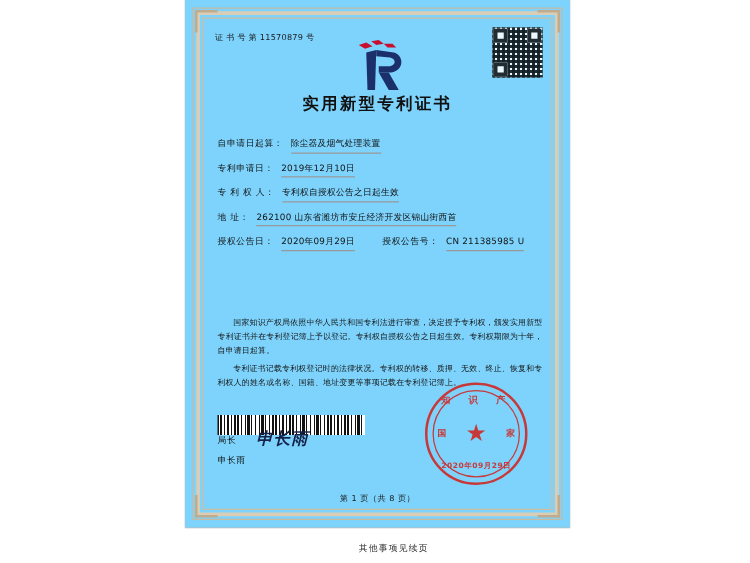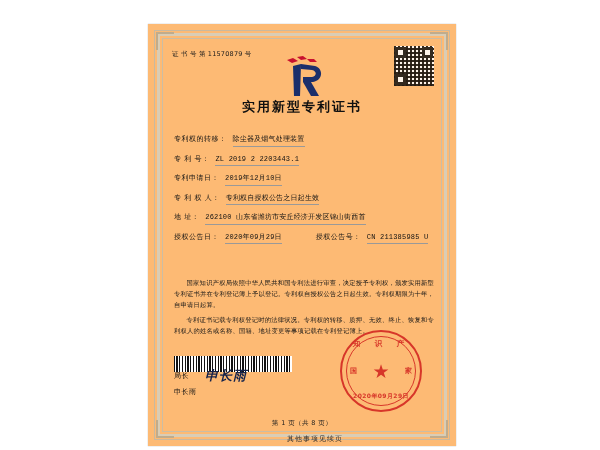--- a/index.html
+++ b/index.html
@@ -14,24 +14,24 @@
     position: relative;
     width: 600px;
     height: 450px;
     background: #ffffff;
     overflow: hidden;
   }
   
   .cert {
     position: absolute;
     left: 148px;
-    top: 24px;
+    top: 0;
     width: 308px;
     height: 422px;
-    background: #fdba74;
+    background: #7dd3fc;
     box-shadow: 0 0 1px rgba(0,0,0,0.35);
   }
   
   .border-outer {
     position: absolute;
     left: 6px; top: 6px; right: 6px; bottom: 6px;
     border: 1px solid #c8b9a0;
   }
   .border-inner {
     position: absolute;
@@ -123,24 +123,23 @@
     margin-bottom: 7px;
     white-space: nowrap;
   }
   .flabel {
     letter-spacing: 0.5px;
     flex: none;
   }
   .fvalue {
     margin-left: 6px;
     letter-spacing: 0.2px;
-    font-family: Liberation Mono, monospace;
   }
   .frow.two .fvalue2-label {
-    margin-left: 34px;
+    margin-left: 22px;
   }
 
   .underline {
     border-bottom: 0.5px solid #999;
     padding-bottom: 0.5px;
   }
 
   .para {
     position: absolute;
     left: 26px;
@@ -297,26 +296,22 @@
         <path d="M26 12 L34 10 L33 42 L27 42 Z" fill="#1b2f6b"></path>
         <path d="M34 10 L48 12 C56 14 57 26 46 28 L36 28 L36 23 L45 23 C50 22 50 17 45 16 L34 15 Z" fill="#1b2f6b"></path>
         <path d="M36 28 L44 28 L52 42 L44 42 Z" fill="#1b2f6b"></path>
       </svg>
     </div>
 
     <div class="title">实用新型专利证书</div>
 
     <div class="fields">
       <div class="frow">
-        <span class="flabel">专利权的转移：</span>
+        <span class="flabel">自申请日起算：</span>
         <span class="fvalue underline">除尘器及烟气处理装置</span>
-      </div>
-      <div class="frow">
-        <span class="flabel">专 利 号：</span>
-        <span class="fvalue underline">ZL 2019 2 2203443.1</span>
       </div>
       <div class="frow">
         <span class="flabel">专利申请日：</span>
         <span class="fvalue underline">2019年12月10日</span>
       </div>
       <div class="frow">
         <span class="flabel">专 利 权 人：</span>
         <span class="fvalue underline">专利权自授权公告之日起生效</span>
       </div>
       <div class="frow">

